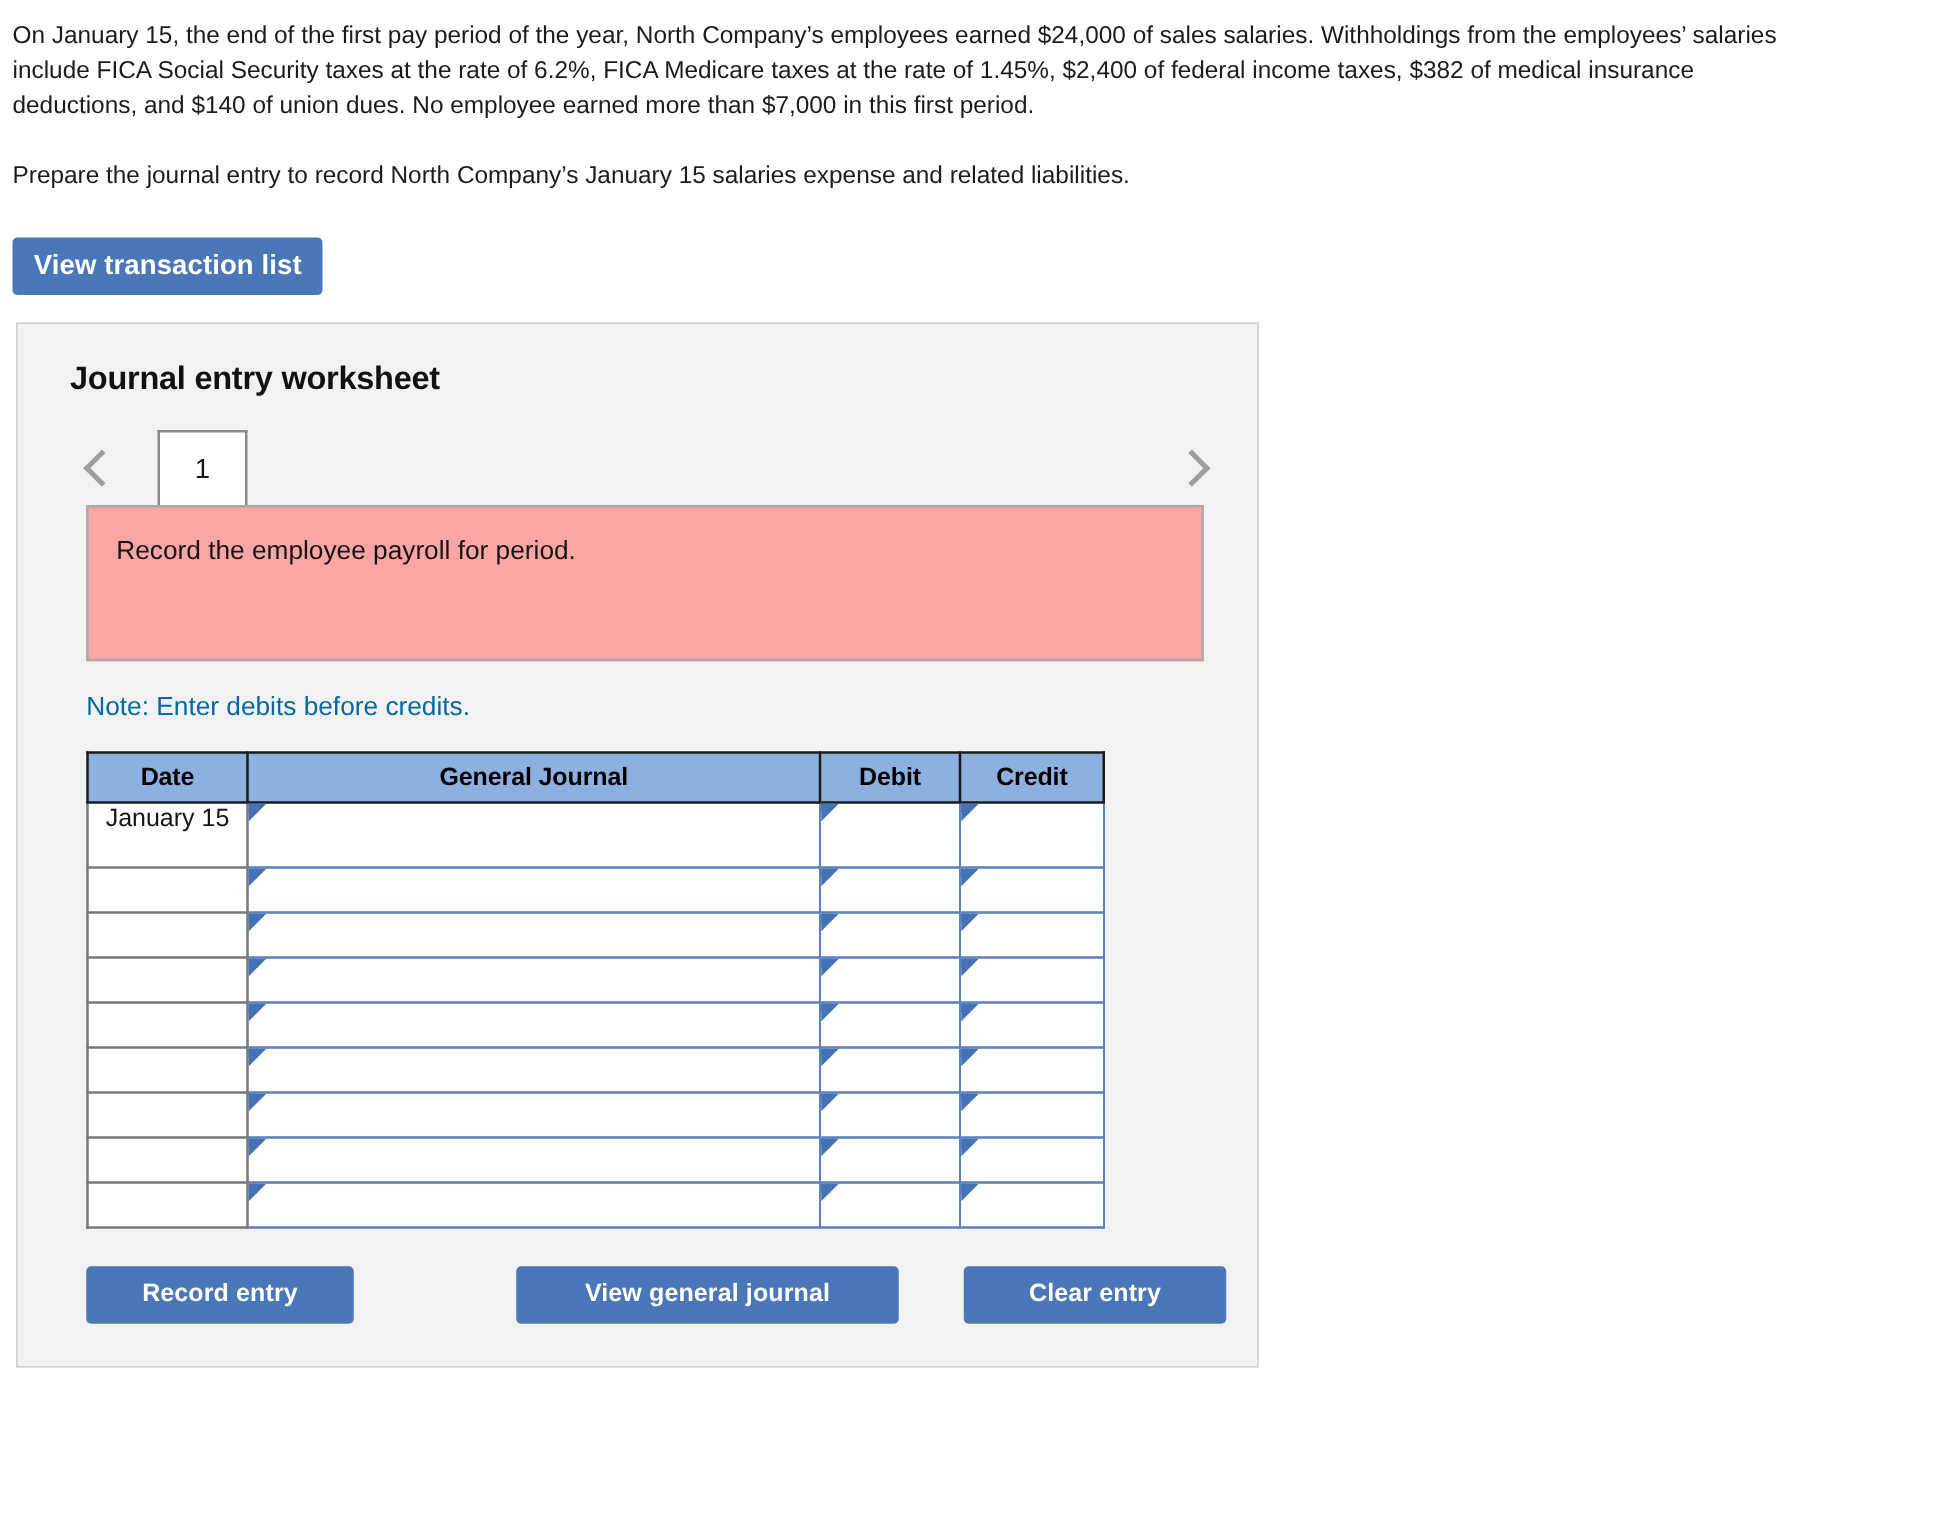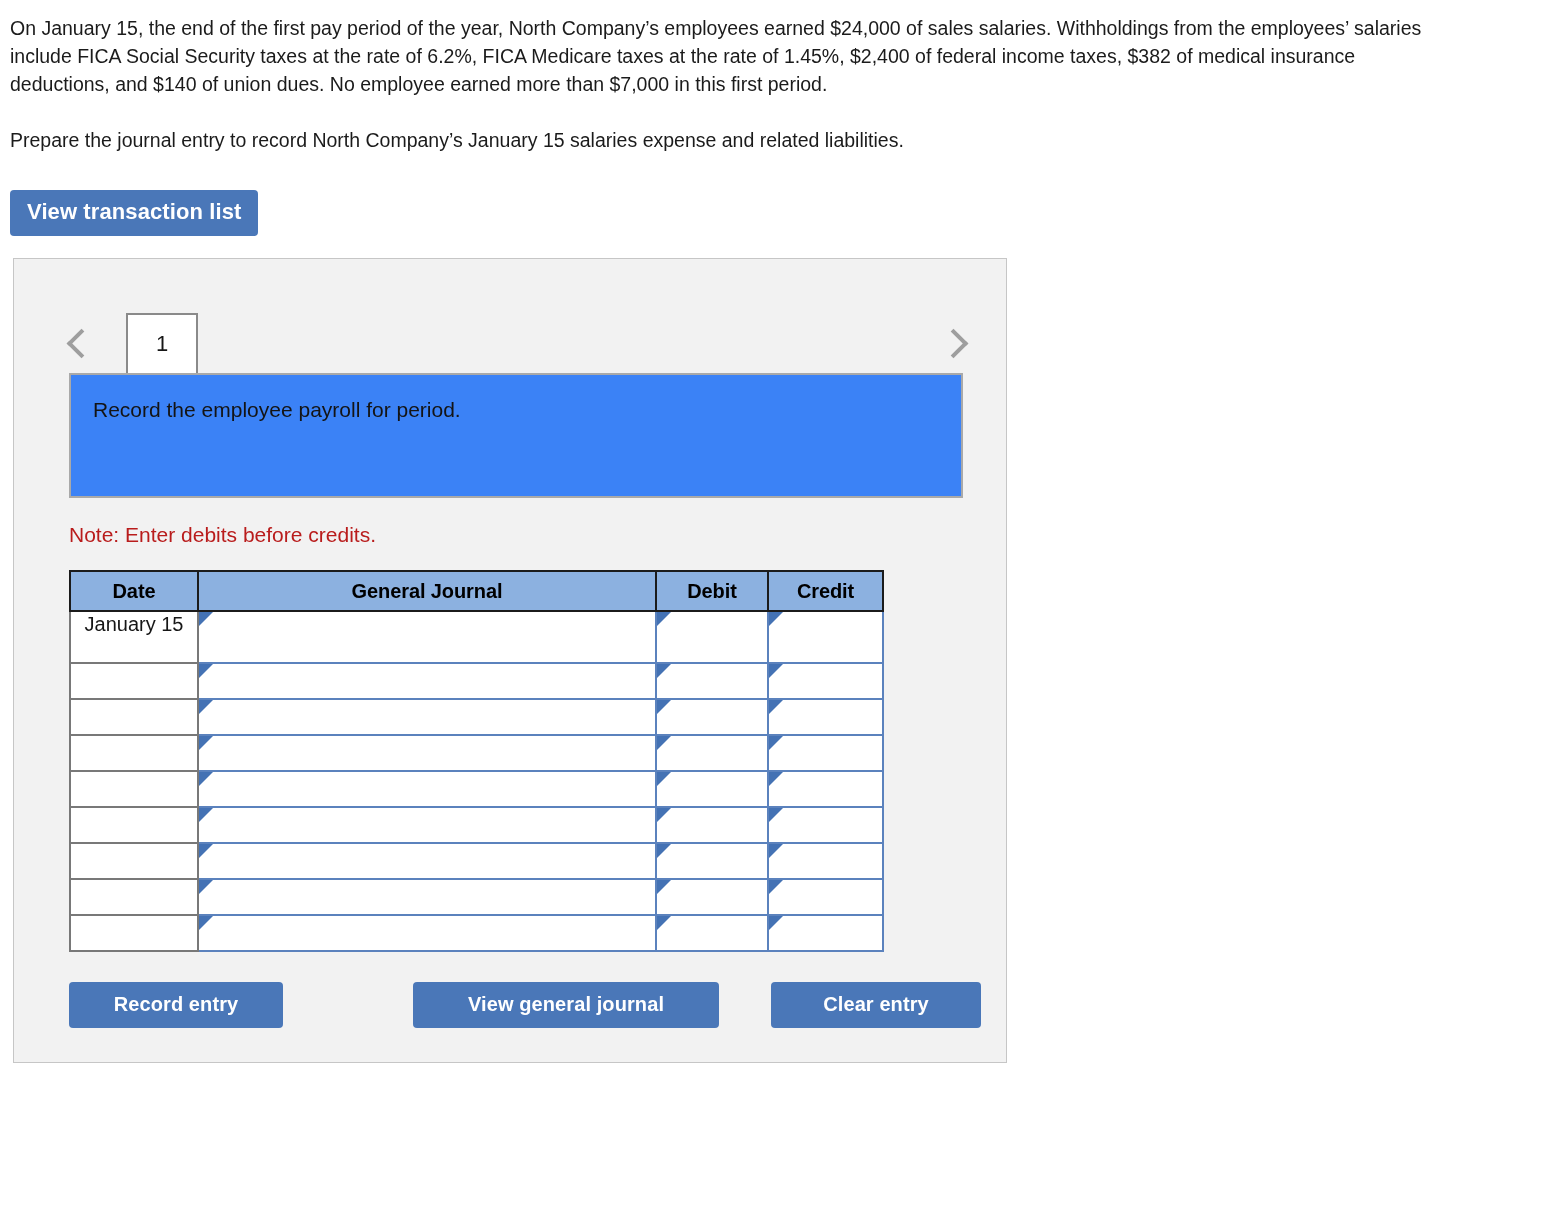--- a/index.html
+++ b/index.html
@@ -116,37 +116,37 @@
     color: #161616;
     cursor: pointer;
     z-index: 3;
   }
 
   
   .desc-box {
     margin: 0 0 0 55px;
     width: 894px;
     height: 125px;
-    background: #3b82f6;
+    background: #fca5a5;
     border: 2px solid #a9a9a9;
     box-sizing: border-box;
     padding: 22px 18px 0 22px;
     position: relative;
     z-index: 1;
   }
   .desc-text {
     font-size: 21px;
     color: #141414;
     line-height: 26px;
   }
 
   .note {
     margin: 24px 0 0 55px;
     font-size: 21px;
-    color: #b91c1c;
+    color: #0369a1;
     line-height: 26px;
   }
 
   
   .jtable-wrap {
     margin: 22px 0 0 55px;
     width: 813px;
   }
   table.jtable {
     border-collapse: collapse;
@@ -224,20 +224,21 @@
   <p class="q-para">On January 15, the end of the first pay period of the year, North Company’s employees earned $24,000 of sales salaries. Withholdings from the employees’ salaries include FICA Social Security taxes at the rate of 6.2%, FICA Medicare taxes at the rate of 1.45%, $2,400 of federal income taxes, $382 of medical insurance deductions, and $140 of union dues. No employee earned more than $7,000 in this first period.</p>
   <p class="q-para second">Prepare the journal entry to record North Company’s January 15 salaries expense and related liabilities.</p>
 </div>
 
 <div class="vt-wrap">
   <button class="btn">View transaction list</button>
 </div>
 
 <div class="worksheet-panel">
 
+  <h2 class="ws-title">Journal entry worksheet</h2>
 
   <div class="tabstrip">
     <div class="nav-arrow prev">
       <span class="chev left"></span>
     </div>
     <div class="tab">
       <span>1</span>
     </div>
     <div class="nav-arrow next">
       <span class="chev right"></span>

